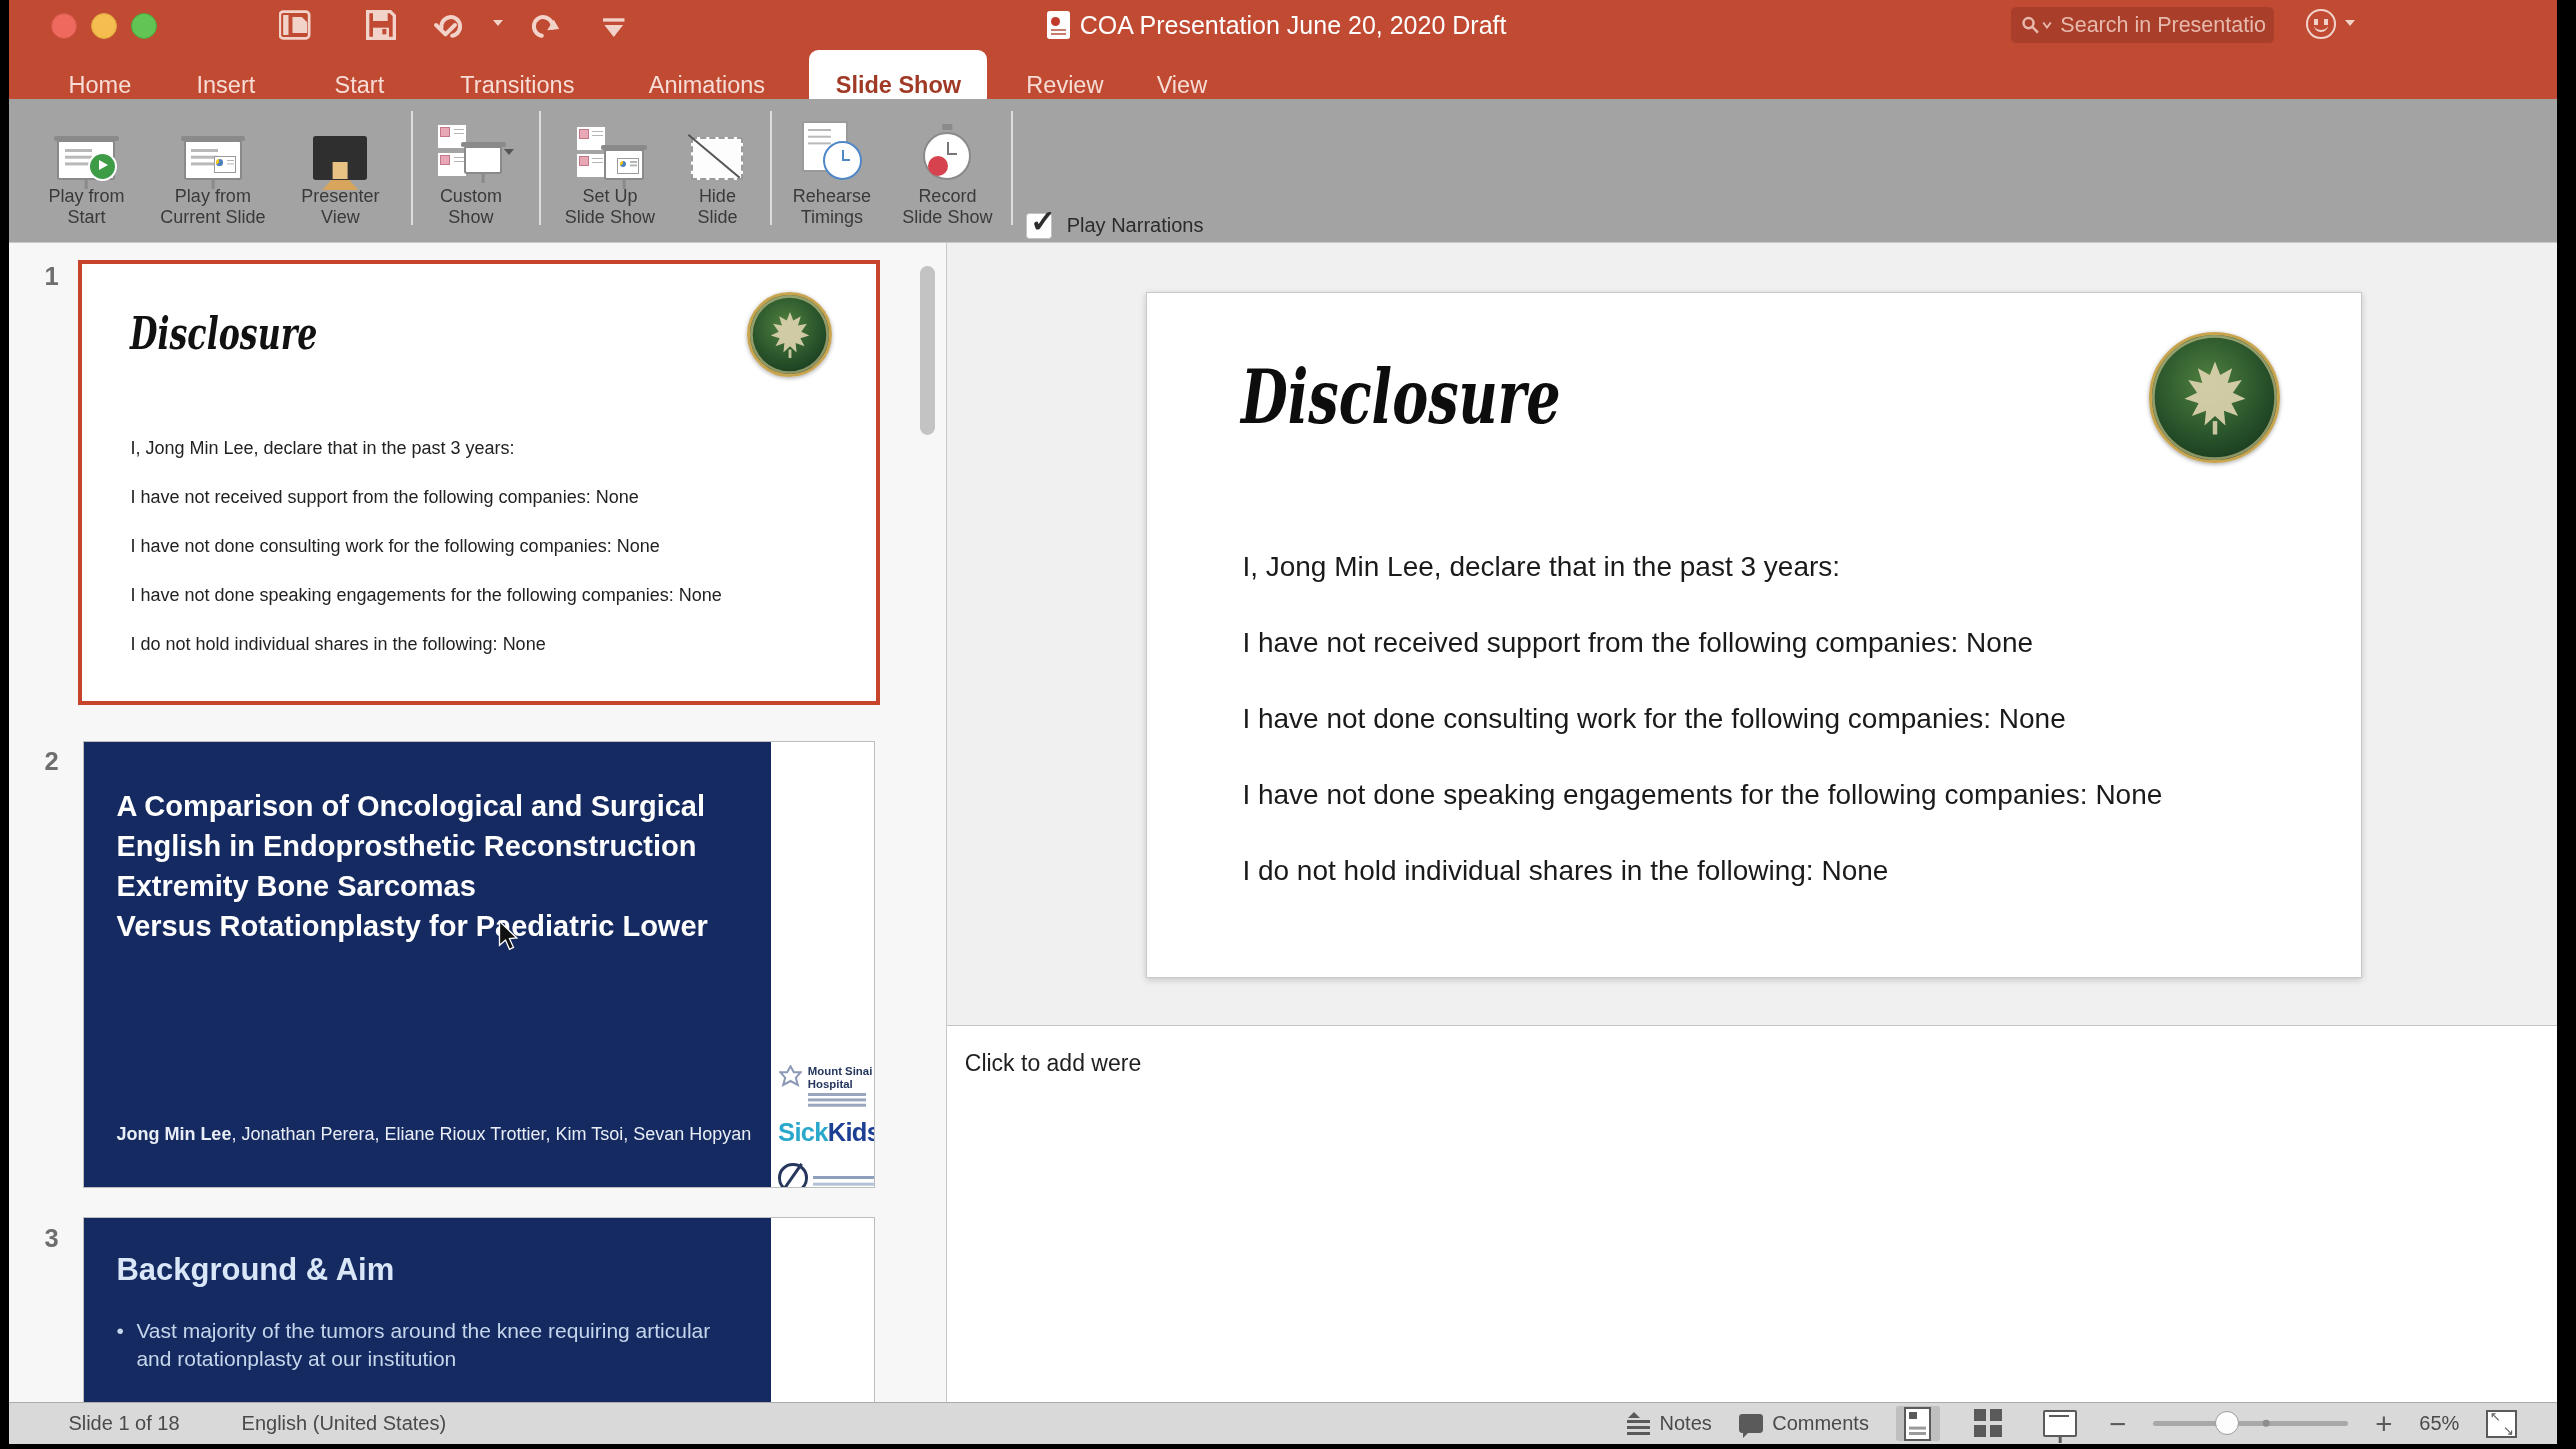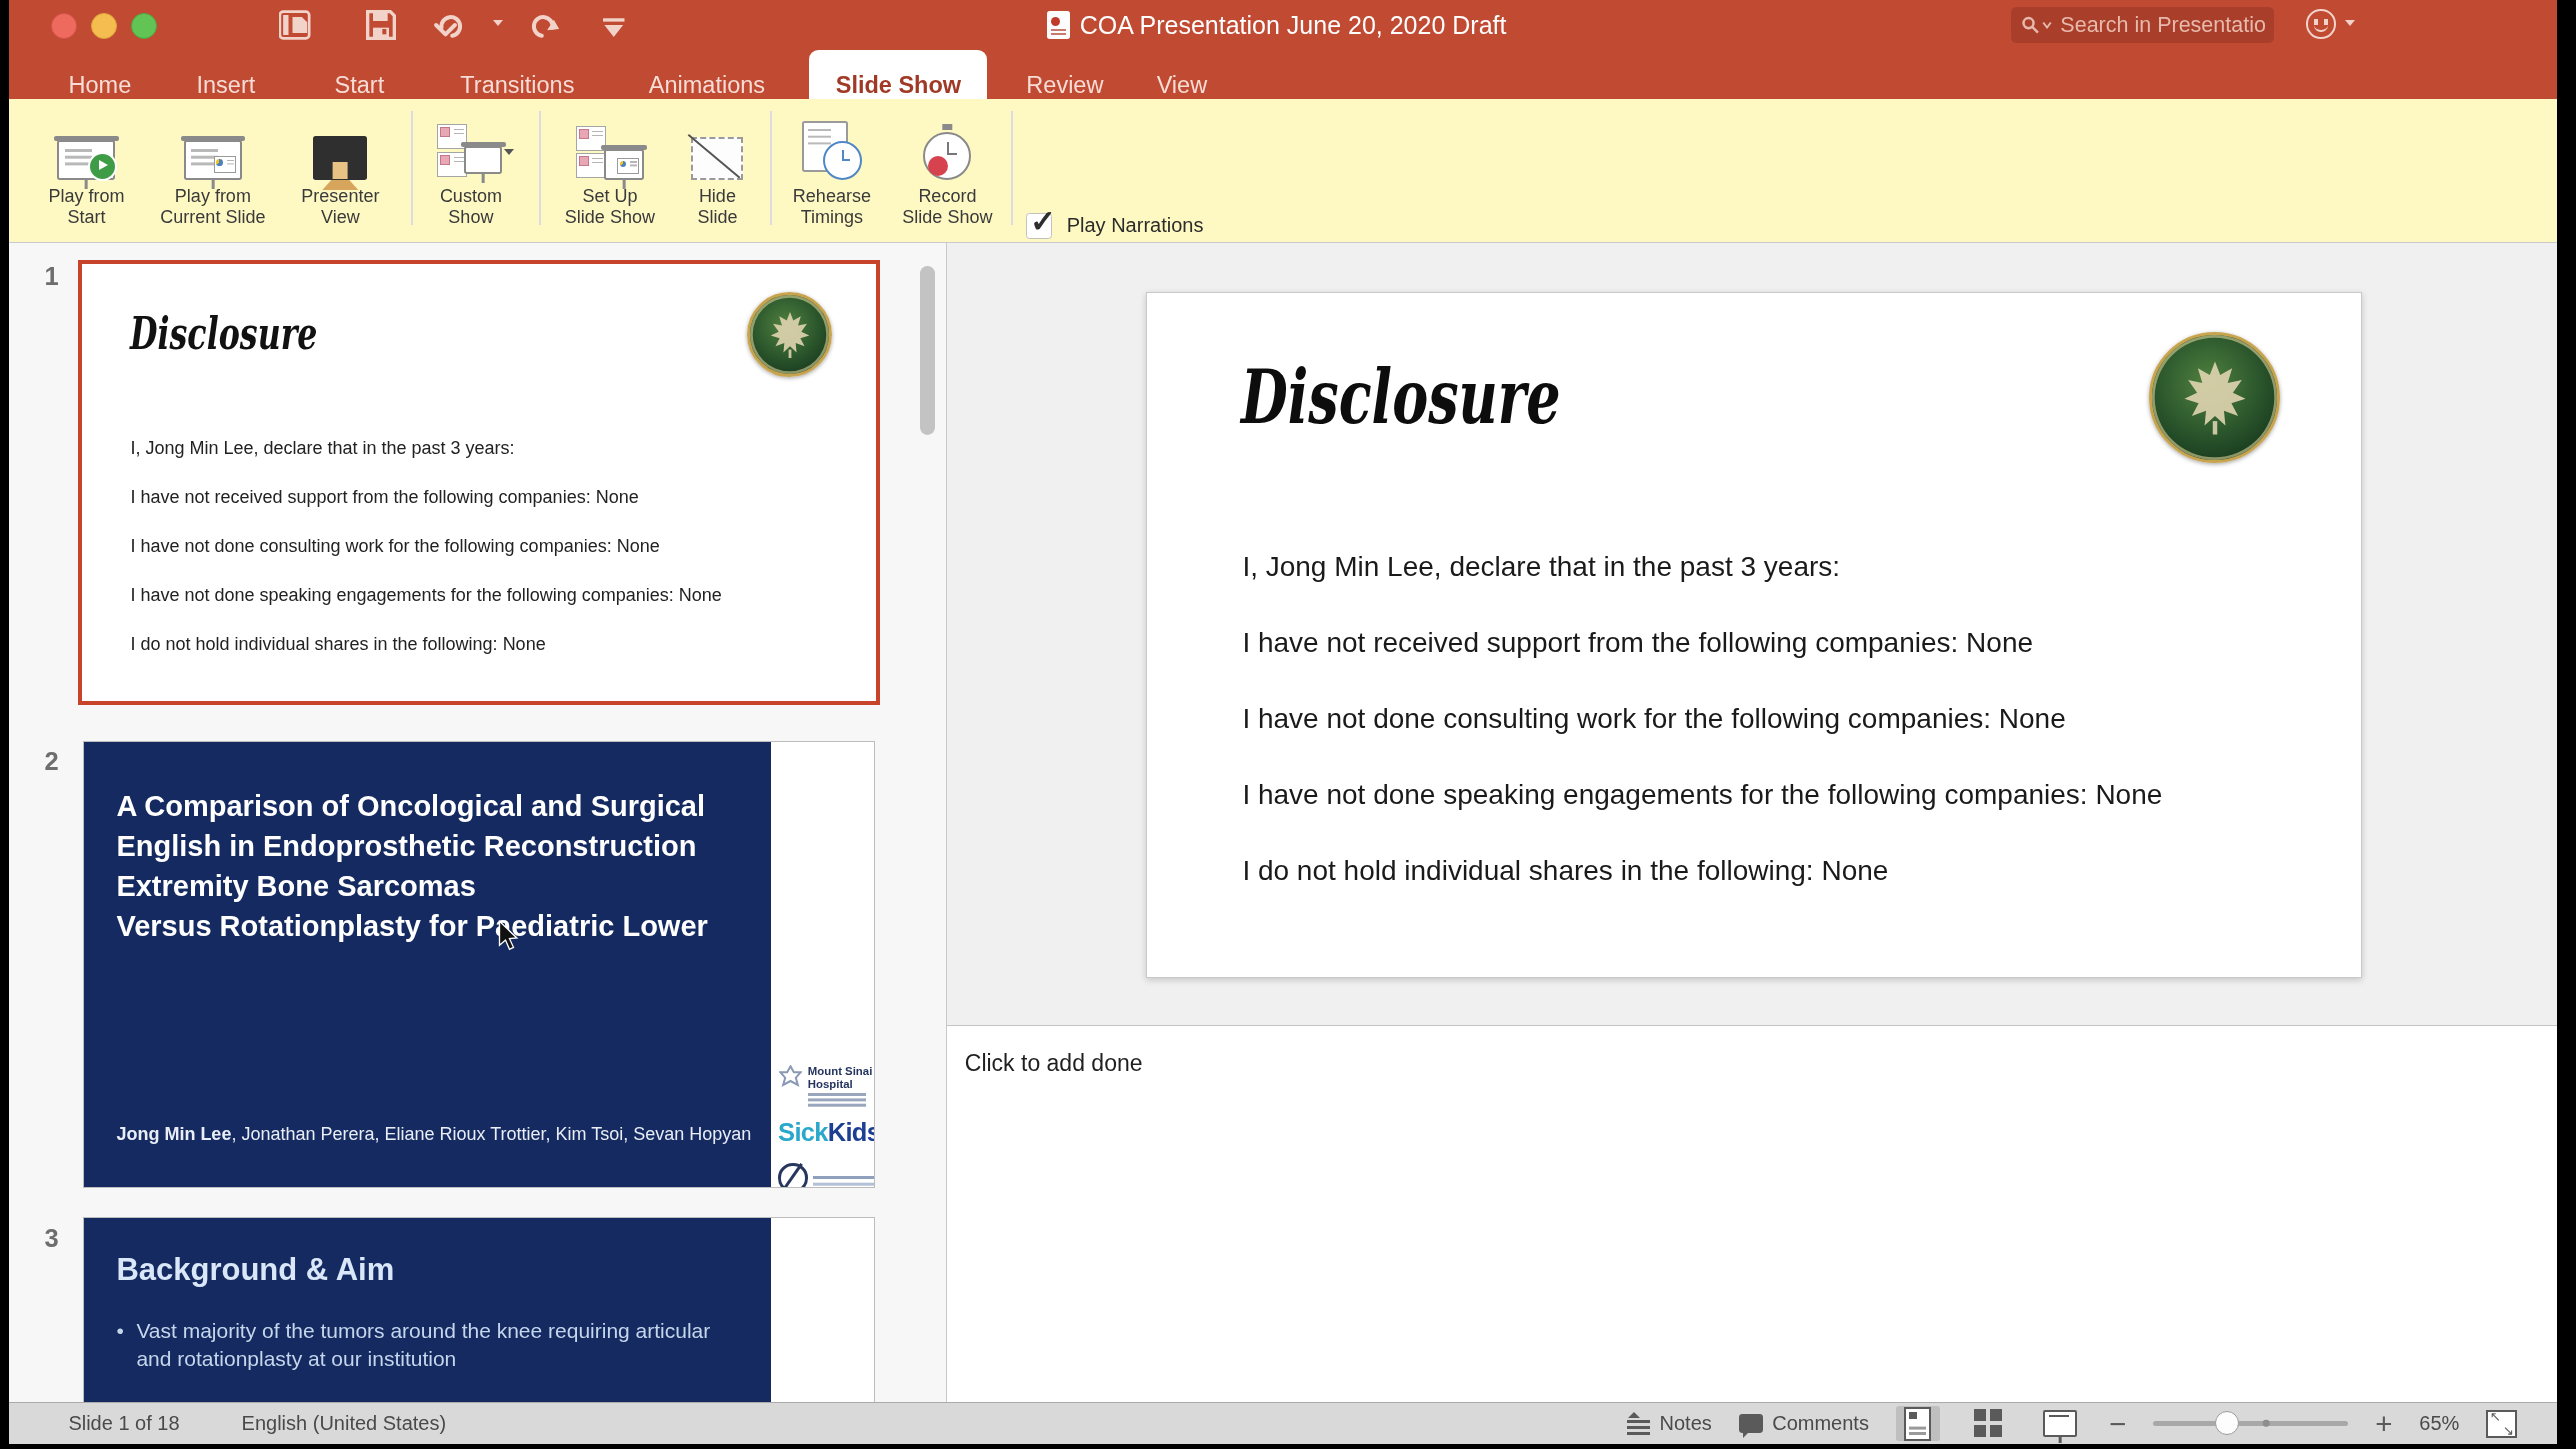--- a/index.html
+++ b/index.html
@@ -32,21 +32,21 @@
   .tb-caret{position:absolute;top:20px;width:0;height:0;border-left:5.4px solid transparent;border-right:5.4px solid transparent;border-top:6.7px solid #f2d3c9;}
   
   .tab{position:absolute;top:0;height:49px;display:flex;align-items:flex-end;justify-content:center;
     color:#f7ddd5;font-size:23.5px;font-weight:500;}
   .tab.active-bg{background:#ffffff;border-radius:9.4px 9.4px 0 0;color:#a03a26;font-weight:700;}
   .sharebar{position:absolute;right:24px;top:59px;display:flex;align-items:center;gap:10.7px;color:#ffffff;}
   .sharebar .lbl{font-size:23.5px;font-weight:500;}
   .share-caret{width:0;height:0;border-left:7.4px solid transparent;border-right:7.4px solid transparent;border-bottom:8.7px solid #ffffff;}
 
   
-  .ribbon{position:absolute;left:0;top:99px;width:100%;height:144px;background:#fef9c3;border-bottom:1.3px solid #c9c9c9;box-sizing:border-box;}
+  .ribbon{position:absolute;left:0;top:99px;width:100%;height:144px;background:#a3a3a3;border-bottom:1.3px solid #c9c9c9;box-sizing:border-box;}
   .rbtn{position:absolute;top:13.4px;display:flex;flex-direction:column;align-items:center;}
   .rbtn .ric{height:68px;display:flex;align-items:flex-end;justify-content:center;}
   .rbtn .rlab{margin-top:5.4px;text-align:center;font-size:18px;line-height:21.5px;color:#3a3a3a;}
   .rdiv{position:absolute;top:12px;height:114px;width:1.3px;background:#dddddd;}
   .screen{width:58px;height:40px;background:#fff;border:2px solid #8a8a8a;border-radius:2.7px;position:relative;box-sizing:border-box;}
   .screen:before{content:"";position:absolute;left:-5.4px;top:-6.7px;right:-5.4px;height:5.4px;background:#8a8a8a;border-radius:2px;}
   .screen:after{content:"";position:absolute;left:50%;bottom:-10.7px;width:2.7px;height:9.4px;background:#8a8a8a;transform:translateX(-50%);}
   .lines3{position:absolute;left:5.4px;top:6.7px;width:27px;height:2.7px;background:#b9b9b9;box-shadow:0 6.7px 0 #b9b9b9,0 13.4px 0 #b9b9b9;}
   .playdot{position:absolute;right:-4px;bottom:-2.7px;width:25.5px;height:25.5px;border-radius:50%;background:#3f9c46;border:2px solid #fff;}
   .playdot:before{content:"";position:absolute;left:9.4px;top:6px;width:0;height:0;border-left:9.4px solid #fff;border-top:5.4px solid transparent;border-bottom:5.4px solid transparent;}
@@ -473,21 +473,21 @@
           <div>I, Jong Min Lee, declare that in the past 3 years:</div>
           <div>I have not received support from the following companies: None</div>
           <div>I have not done consulting work for the following companies: None</div>
           <div>I have not done speaking engagements for the following companies: None</div>
           <div>I do not hold individual shares in the following: None</div>
         </div>
       </div>
     </div>
 
     <div class="notes">
-      <div class="ph">Click to add done</div>
+      <div class="ph">Click to add were</div>
     </div>
   </div>
 
   <div class="statusbar">
     <div class="sb-left">
       <span>Slide 1 of 18</span>
       <span>English (United States)</span>
     </div>
     <div class="sb-right">
       <div class="sb-item">

